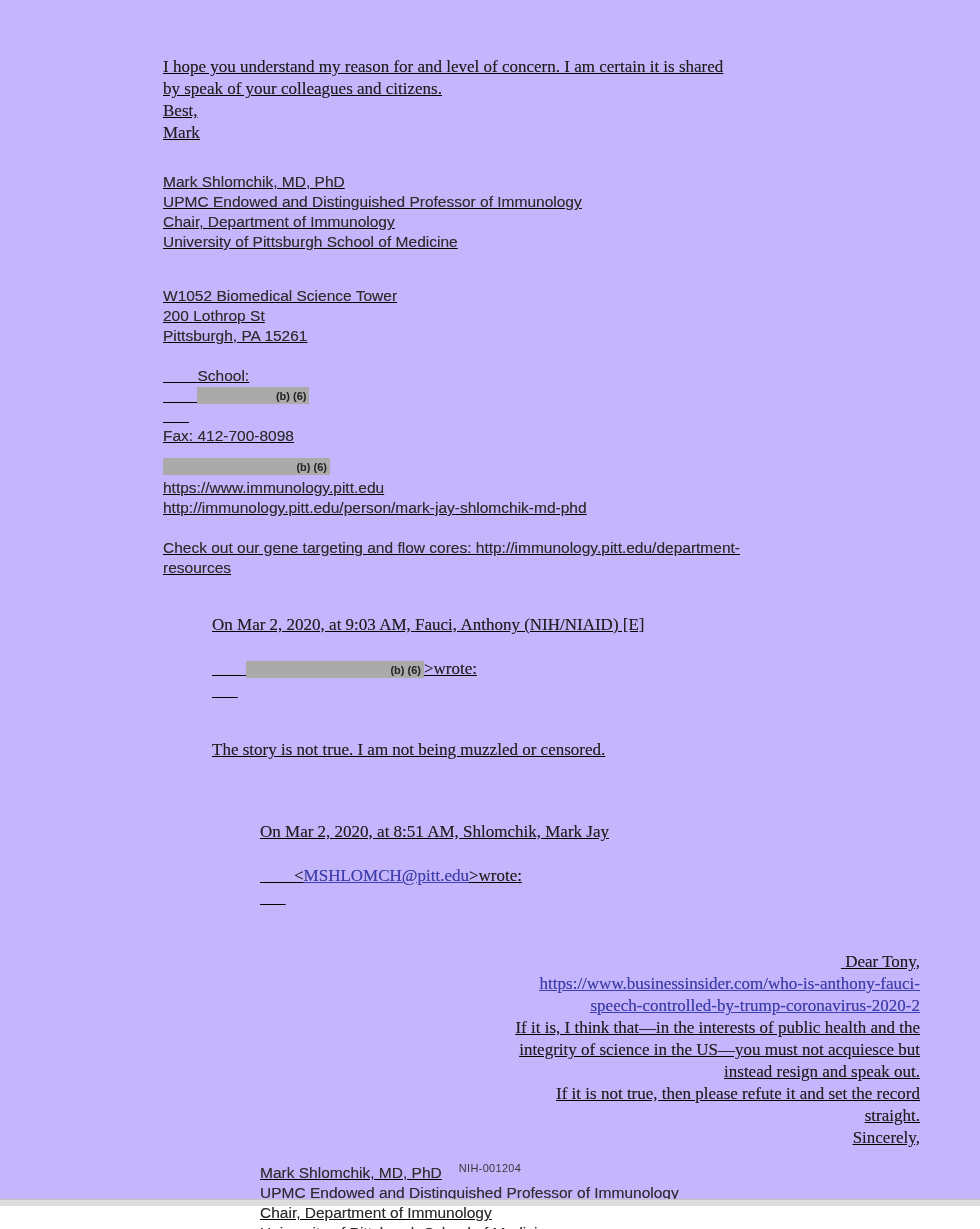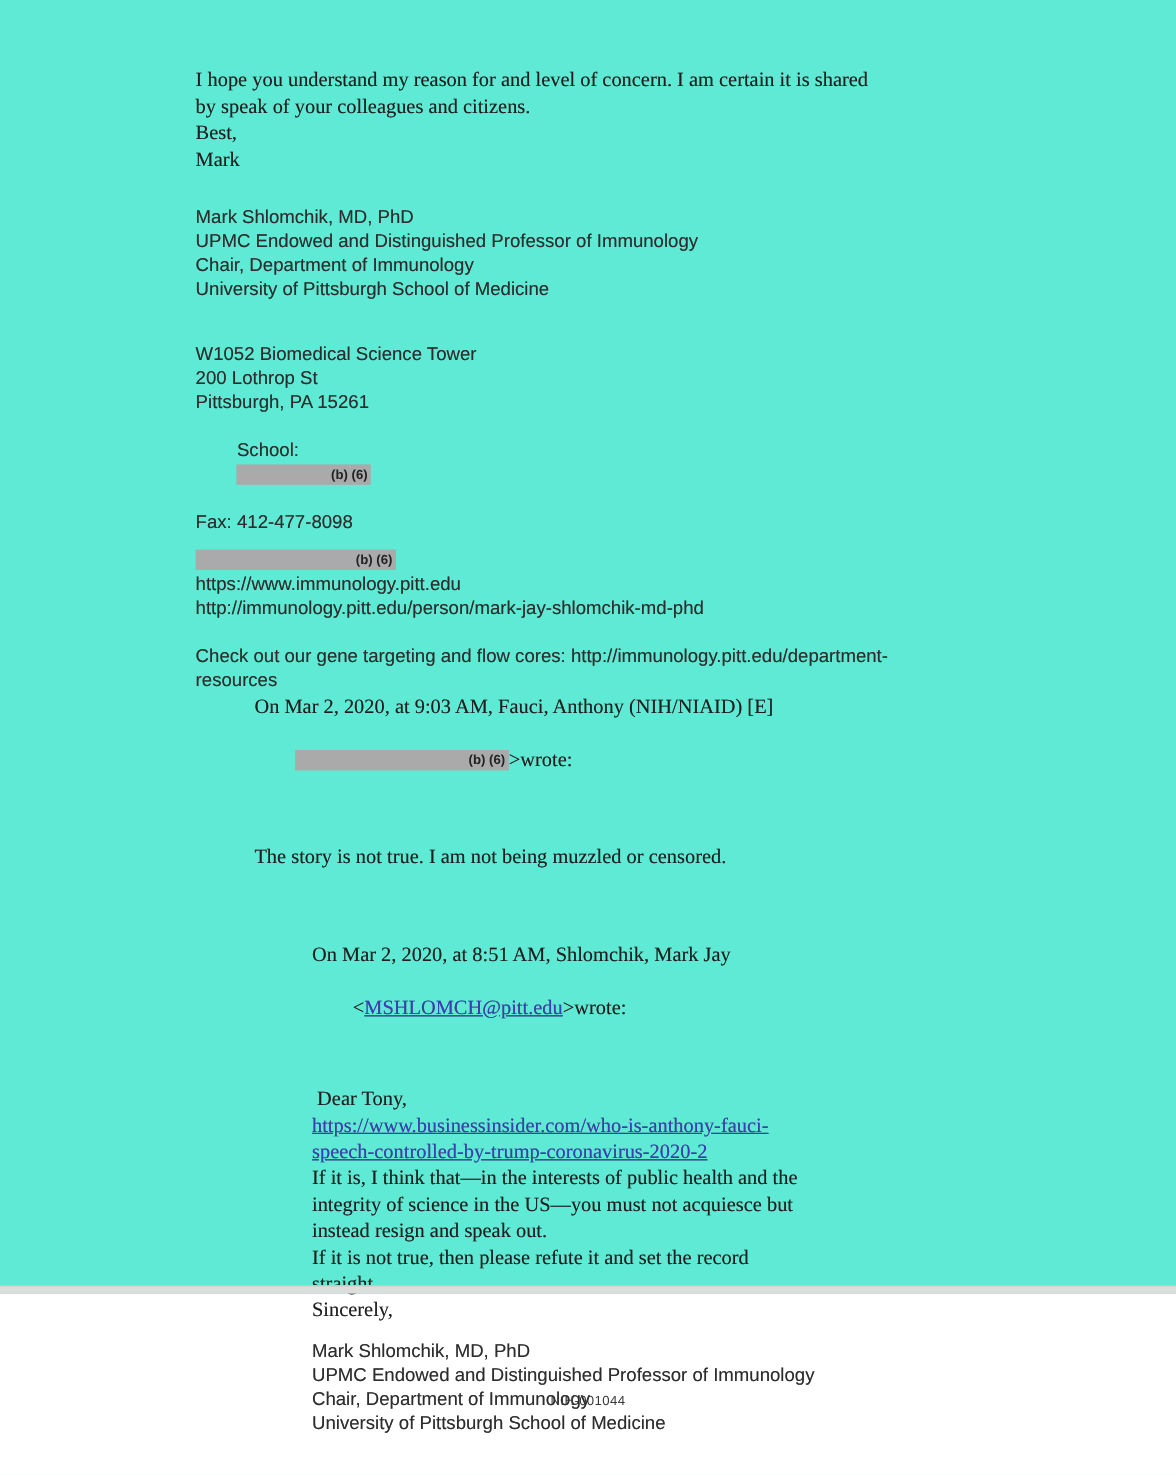--- a/index.html
+++ b/index.html
@@ -1,21 +1,22 @@
 <!DOCTYPE html>
 <html><head>
 <meta charset="utf-8">
 <style>
   * { margin:0; padding:0; box-sizing:border-box; }
   html,body { width:980px; height:1229px; background:#ffffff; overflow:hidden; }
   .page {
     position:relative;
-    width:980px; height:1078px;
-    background:#5eead4;
+    width:980px; height:1206px;
+    background:#c4b5fd;
     font-family:"Liberation Serif", serif;
+    text-decoration:underline;
   }
   .content {
     padding:56px 60px 0 163px;
   }
   .serif {
     font-family:"Liberation Serif", serif;
     font-size:17px; line-height:22px;
     color:#1f1f1f;
     text-shadow:0 0 0.5px rgba(40,40,40,0.55);
   }
@@ -25,25 +26,25 @@
     color:#2d2d2d;
     text-shadow:0 0 0.5px rgba(45,45,45,0.5);
   }
   .line { white-space:pre-wrap; }
   .sig-top    { margin-top:28px; }
   .addr       { margin-top:34px; }
   .redact-row { margin-top:12px; height:20px; }
   .urls       { margin-top:0; }
   .cores      { margin-top:20px; }
   .q1         { margin-left:49px; }
-  .q1-header  { }
+  .q1-header  { margin-top:36px; }
   .q1-body    { margin-top:37px; }
   .q2         { margin-left:97px; }
   .q2-header  { margin-top:60px; }
-  .q2-body    { margin-top:32px; }
+  .q2-body    { margin-top:42px;text-align:right; }
   .sig-bottom { margin-top:14px; margin-left:97px; }
   .redaction {
     display:inline-flex;
     justify-content:flex-end;
     align-items:center;
     background:#aaaaaa;
     height:17px;
     vertical-align:text-bottom;
     padding-right:3px;
     padding-left:28px;
@@ -105,21 +106,21 @@
     <div class="sans addr">
       <div class="line">W1052 Biomedical Science Tower</div>
       <div class="line">200 Lothrop St</div>
       <div class="line">Pittsburgh, PA 15261</div>
       <div class="line">
         <span class="inline">School:</span>
         <span class="redaction w-phone">
           <span class="rlabel">(b) (6)</span>
         </span>
       </div>
-      <div class="line">Fax: 412-477-8098</div>
+      <div class="line">Fax: 412-700-8098</div>
     </div>
 
     <div class="redact-row">
       <span class="redaction w-email">
         <span class="rlabel">(b) (6)</span>
       </span>
     </div>
 
     <div class="sans urls">
       <div class="line">https://www.immunology.pitt.edu</div>
@@ -164,16 +165,16 @@
 
     <div class="sans sig-bottom">
       <div class="line">Mark Shlomchik, MD, PhD</div>
       <div class="line">UPMC Endowed and Distinguished Professor of Immunology</div>
       <div class="line">Chair, Department of Immunology</div>
       <div class="line">University of Pittsburgh School of Medicine</div>
     </div>
 
   </div>
 
-  <div class="footer">NIH-001044</div>
+  <div class="footer">NIH-001204</div>
 
   <div class="bottom-bar"></div>
 </div>
 
 </body></html>

